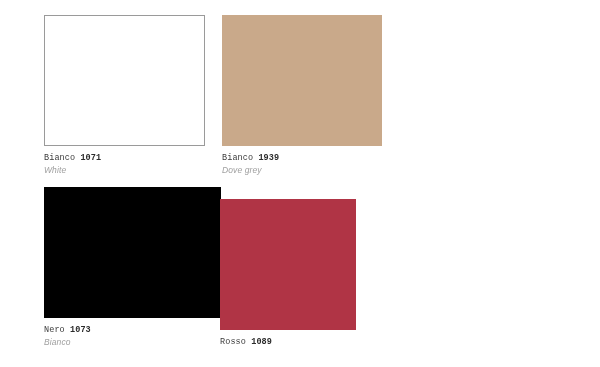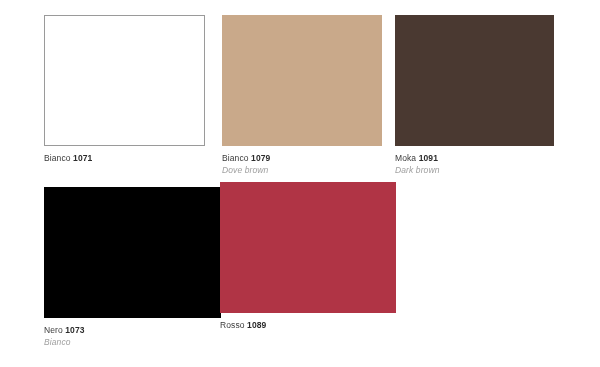--- a/index.html
+++ b/index.html
@@ -39,20 +39,21 @@
   .caption {
     padding-top: 7px;
     line-height: 1.18;
   }
 
   .caption-main {
     font-size: 8.5px;
     color: #3a3a3a;
     letter-spacing: 0.1px;
     white-space: nowrap;
+    font-family: Liberation Mono, monospace;
   }
 
   .caption-main .code {
     font-weight: bold;
     color: #2b2b2b;
   }
 
   .caption-sub {
     font-size: 8.5px;
     font-style: italic;
@@ -61,58 +62,49 @@
     margin-top: 2px;
     white-space: nowrap;
   }
 
   
   .cell-0 { left: 44px;  top: 15px;  width: 161px; }
   .cell-1 { left: 222px; top: 15px;  width: 160px; }
   .cell-2 { left: 395px; top: 15px;  width: 159px; }
   
   .cell-3 { left: 44px;  top: 187px; width: 177px; }
-  .cell-4 { left: 220px; top: 182px; width: 176px; }
+  .cell-4 { left: 220px; top: 199px; width: 136px; }
 </style>
 </head>
 <body>
 
 <div class="palette">
 
   <div class="swatch-cell cell-0">
     <div class="chip bordered" style="background: rgb(255, 255, 255);"></div>
     <div class="caption">
       <div class="caption-main">
         <span>Bianco</span>
         <span class="code">1071</span>
       </div>
+      <div class="caption-sub">White</div>
     </div>
   </div>
 
   <div class="swatch-cell cell-1">
     <div class="chip" style="background: rgb(201, 169, 138);"></div>
     <div class="caption">
       <div class="caption-main">
         <span>Bianco</span>
-        <span class="code">1079</span>
+        <span class="code">1939</span>
       </div>
-      <div class="caption-sub">Dove brown</div>
+      <div class="caption-sub">Dove grey</div>
     </div>
   </div>
 
-  <div class="swatch-cell cell-2">
-    <div class="chip" style="background: rgb(74, 57, 49);"></div>
-    <div class="caption">
-      <div class="caption-main">
-        <span>Moka</span>
-        <span class="code">1091</span>
-      </div>
-      <div class="caption-sub">Dark brown</div>
-    </div>
-  </div>
 
   <div class="swatch-cell cell-3">
     <div class="chip" style="background: rgb(0, 0, 0);"></div>
     <div class="caption">
       <div class="caption-main">
         <span>Nero</span>
         <span class="code">1073</span>
       </div>
       <div class="caption-sub">Bianco</div>
     </div>

